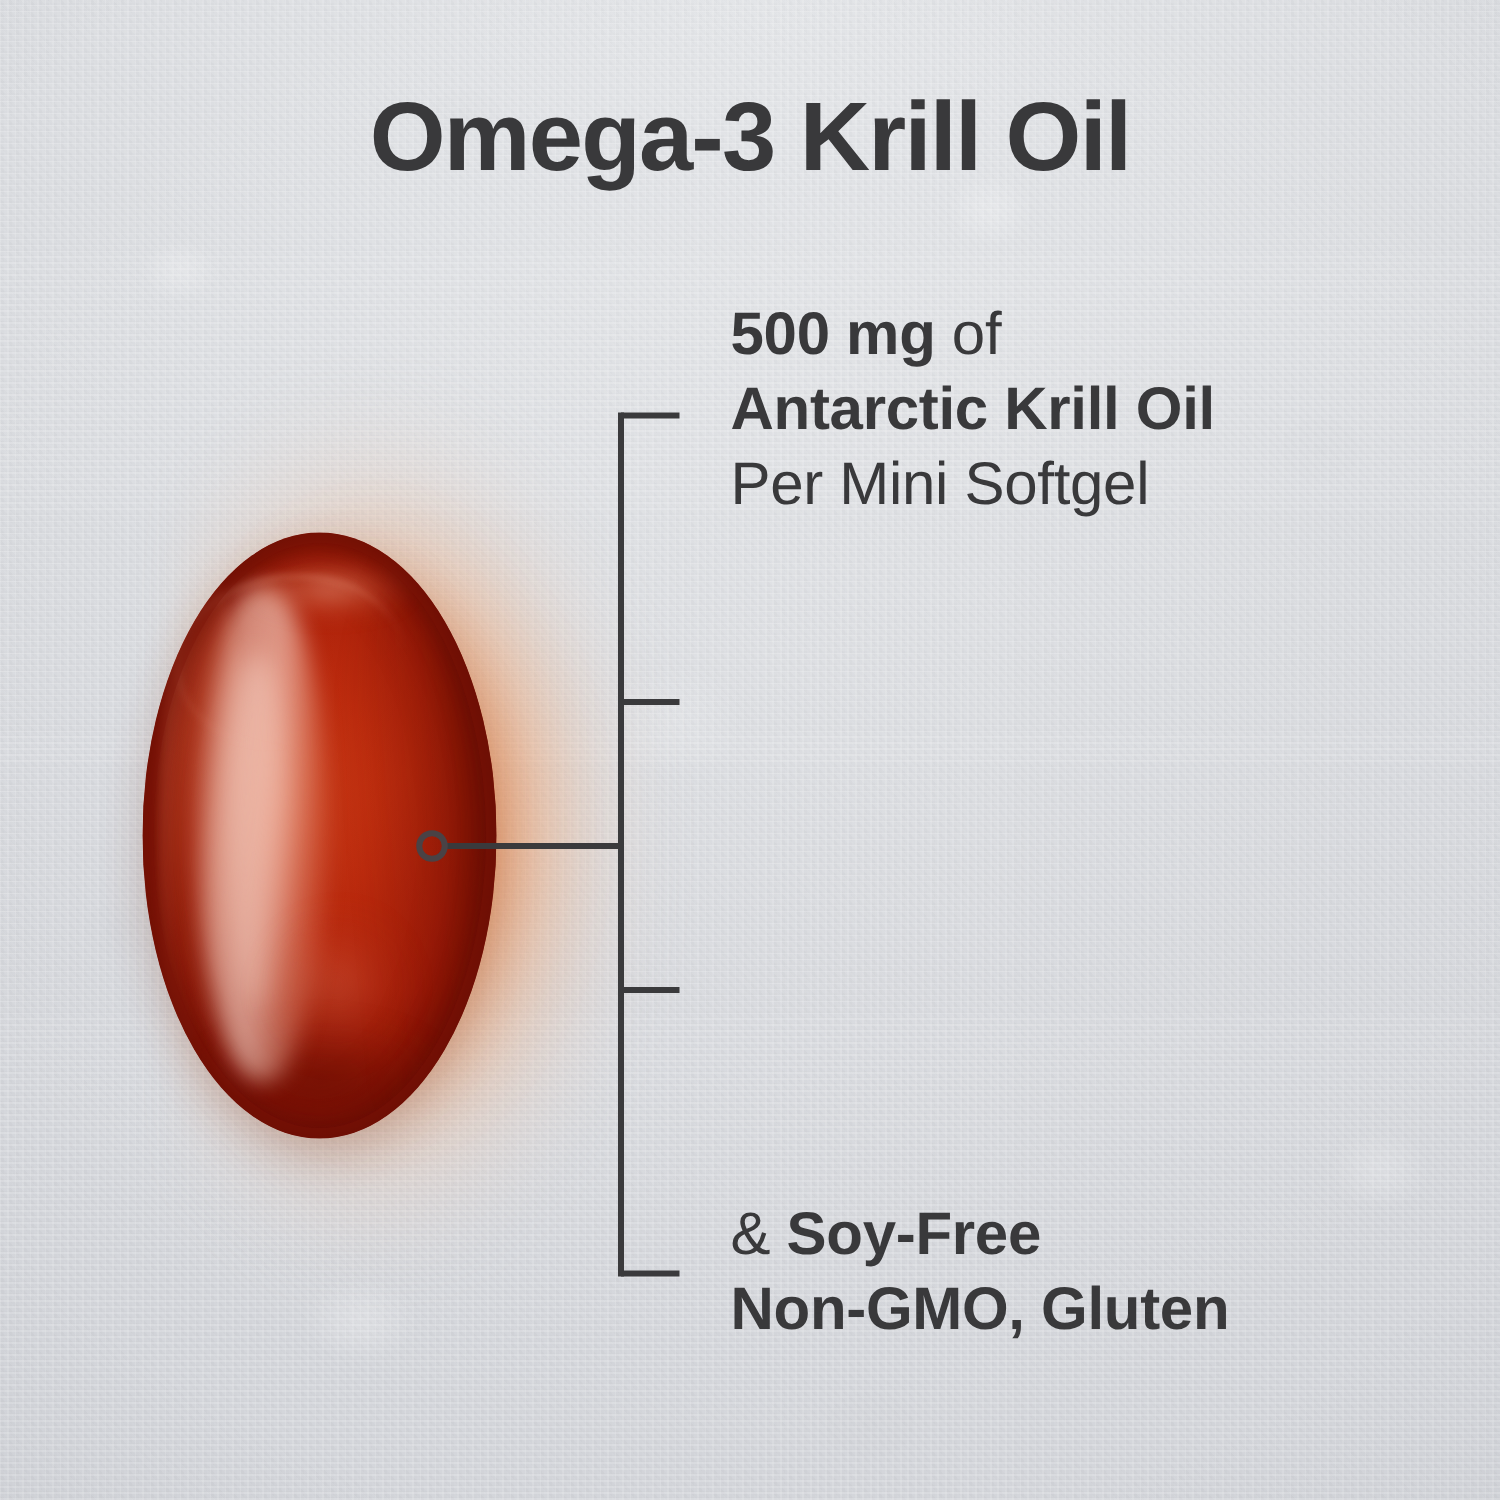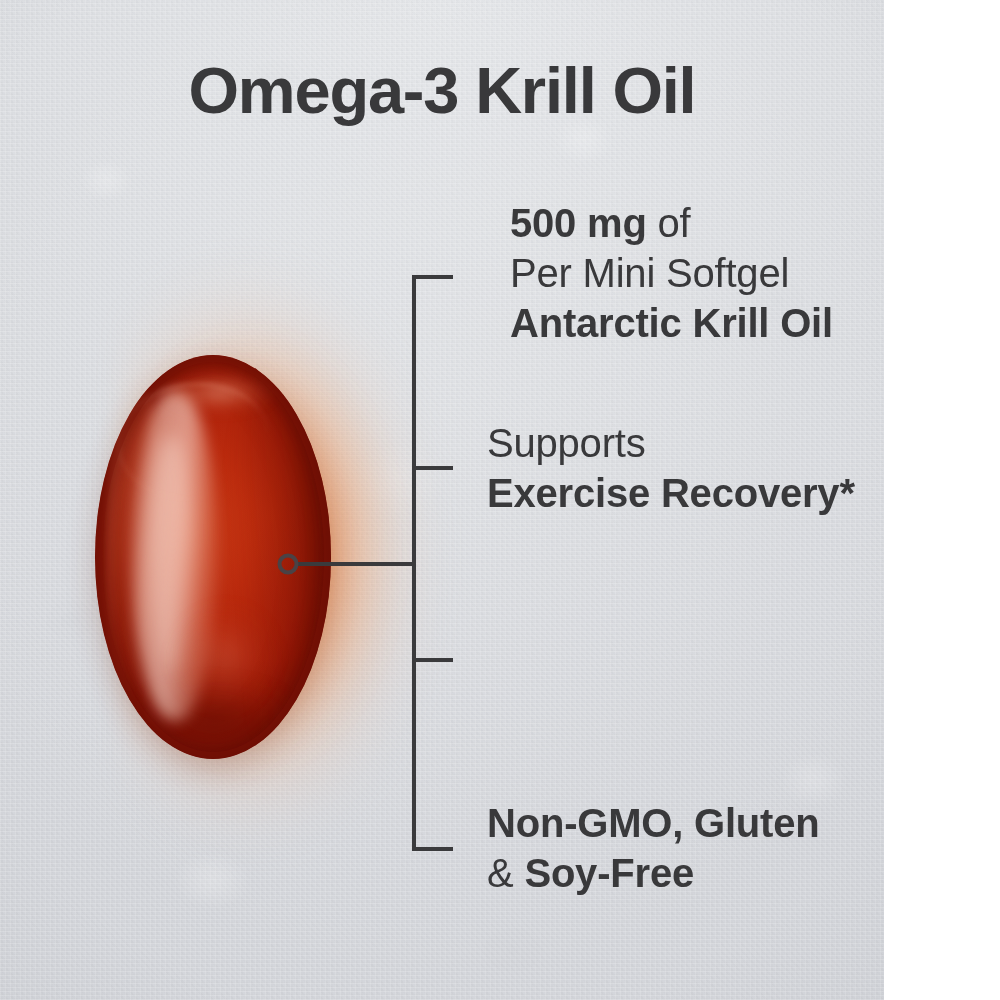--- a/index.html
+++ b/index.html
@@ -3,21 +3,21 @@
 <meta charset="utf-8">
 <style>
   html, body {
     margin: 0;
     padding: 0;
     background: #ffffff;
   }
 
   #infographic {
     position: relative;
-    width: 884px;
+    width: 1000px;
     height: 1000px;
     overflow: hidden;
     background: #fde047;
     font-family: "Liberation Sans", sans-serif;
     -webkit-font-smoothing: antialiased;
   }
 
   
   .bg-base {
     position: absolute;
@@ -251,21 +251,21 @@
     color: #39393b;
     font-size: 40px;
     line-height: 50px;
     letter-spacing: -0.2px;
     white-space: nowrap;
   }
   .feature .ln { display: block; }
   .feature b { font-weight: bold; }
   .feature .reg { font-weight: normal; }
 
-  .feature-1 { top: 198px; margin-left: 23px; }
+  .feature-1 { top: 198px; }
   .feature-2 { top: 418px; }
   .feature-3 { top: 608px; }
   .feature-4 { top: 798px; }
 </style>
 </head>
 <body>
 
 <div id="infographic">
 
   <div class="bg-base"></div>
@@ -303,27 +303,23 @@
       <line x1="414" y1="660" x2="453" y2="660"></line>
       <line x1="414" y1="849" x2="453" y2="849"></line>
     </g>
 
     <line x1="296" y1="564" x2="414" y2="564" stroke="#3a3a3c" stroke-width="4"></line>
     <circle cx="288" cy="564" r="8.5" fill="none" stroke="#4a4245" stroke-width="4"></circle>
   </svg>
 
   <div class="feature feature-1">
       <span class="ln"><b>500 mg</b><span class="reg"> of</span></span>
+      <span class="ln"><b>Antarctic Krill Oil</b></span>
       <span class="ln"><span class="reg">Per Mini Softgel</span></span>
-      <span class="ln"><b>Antarctic Krill Oil</b></span>
-    </div>
-  <div class="feature feature-2">
-      <span class="ln"><span class="reg">Supports</span></span>
-      <span class="ln"><b>Exercise Recovery*</b></span>
     </div>
   <div class="feature feature-3">
     </div>
   <div class="feature feature-4">
+      <span class="ln"><span class="reg">&amp; </span><b>Soy-Free</b></span>
       <span class="ln"><b>Non-GMO, Gluten</b></span>
-      <span class="ln"><span class="reg">&amp; </span><b>Soy-Free</b></span>
     </div>
 
 </div>
 
 </body></html>

